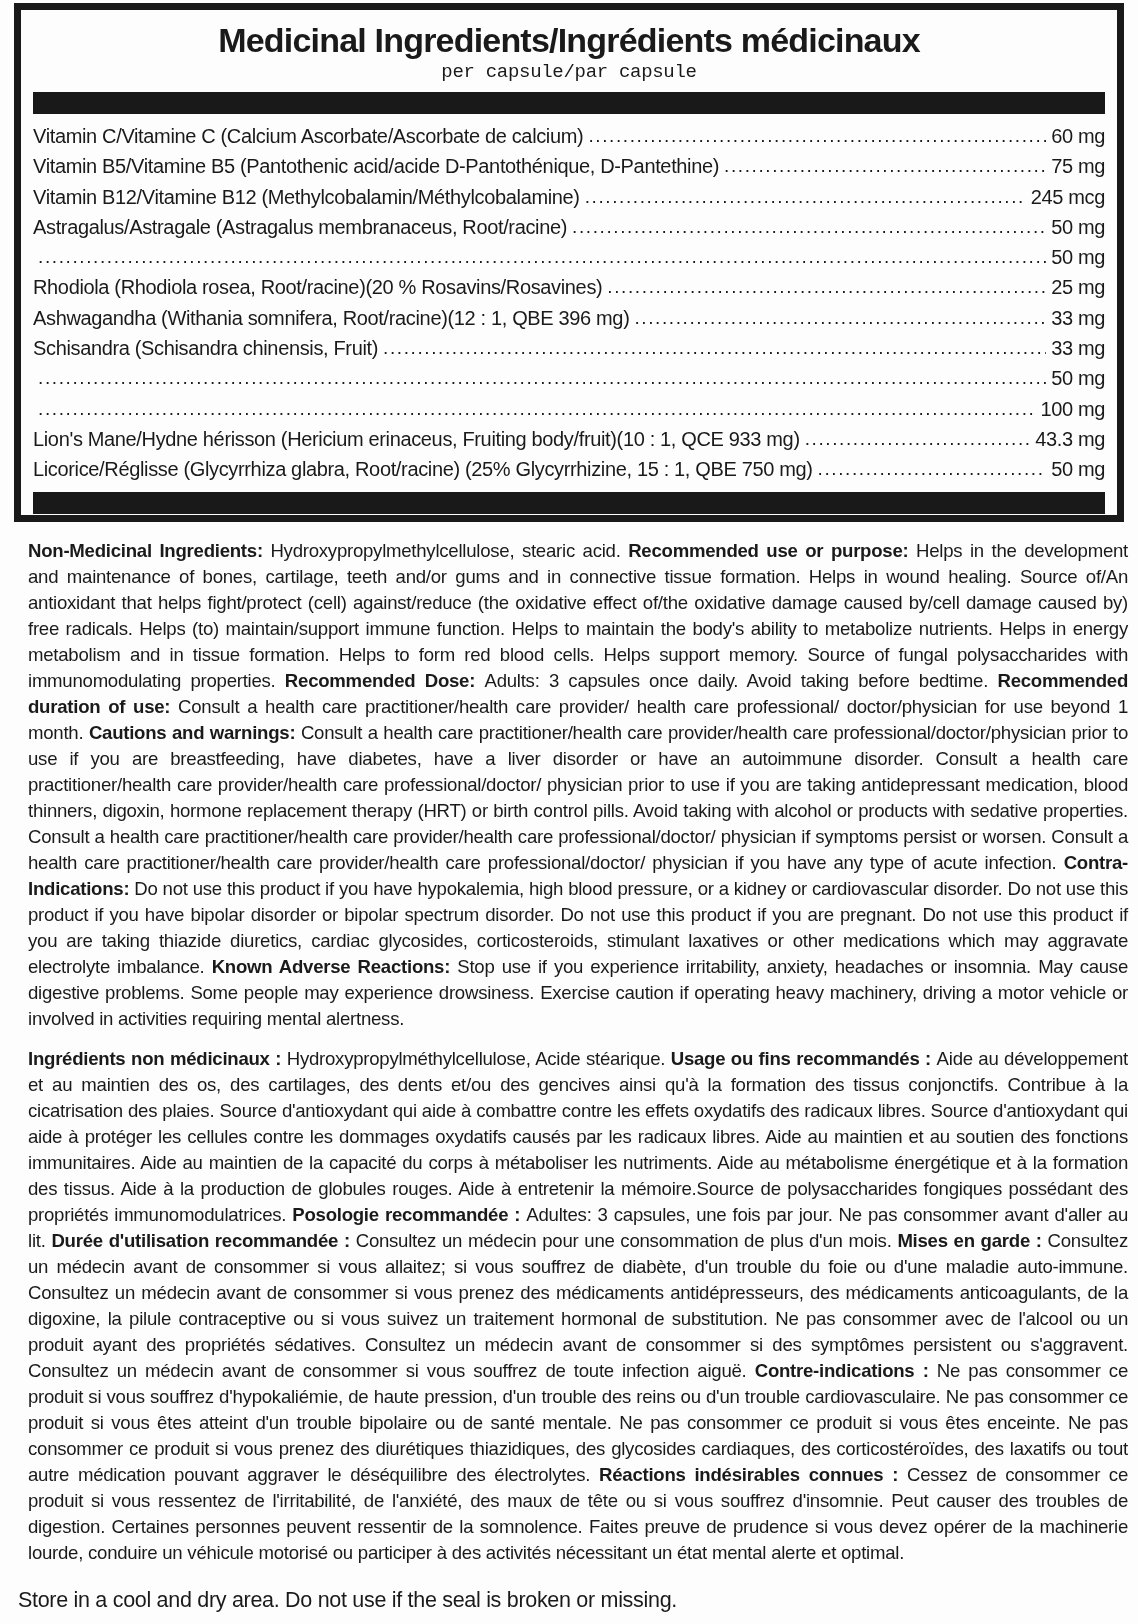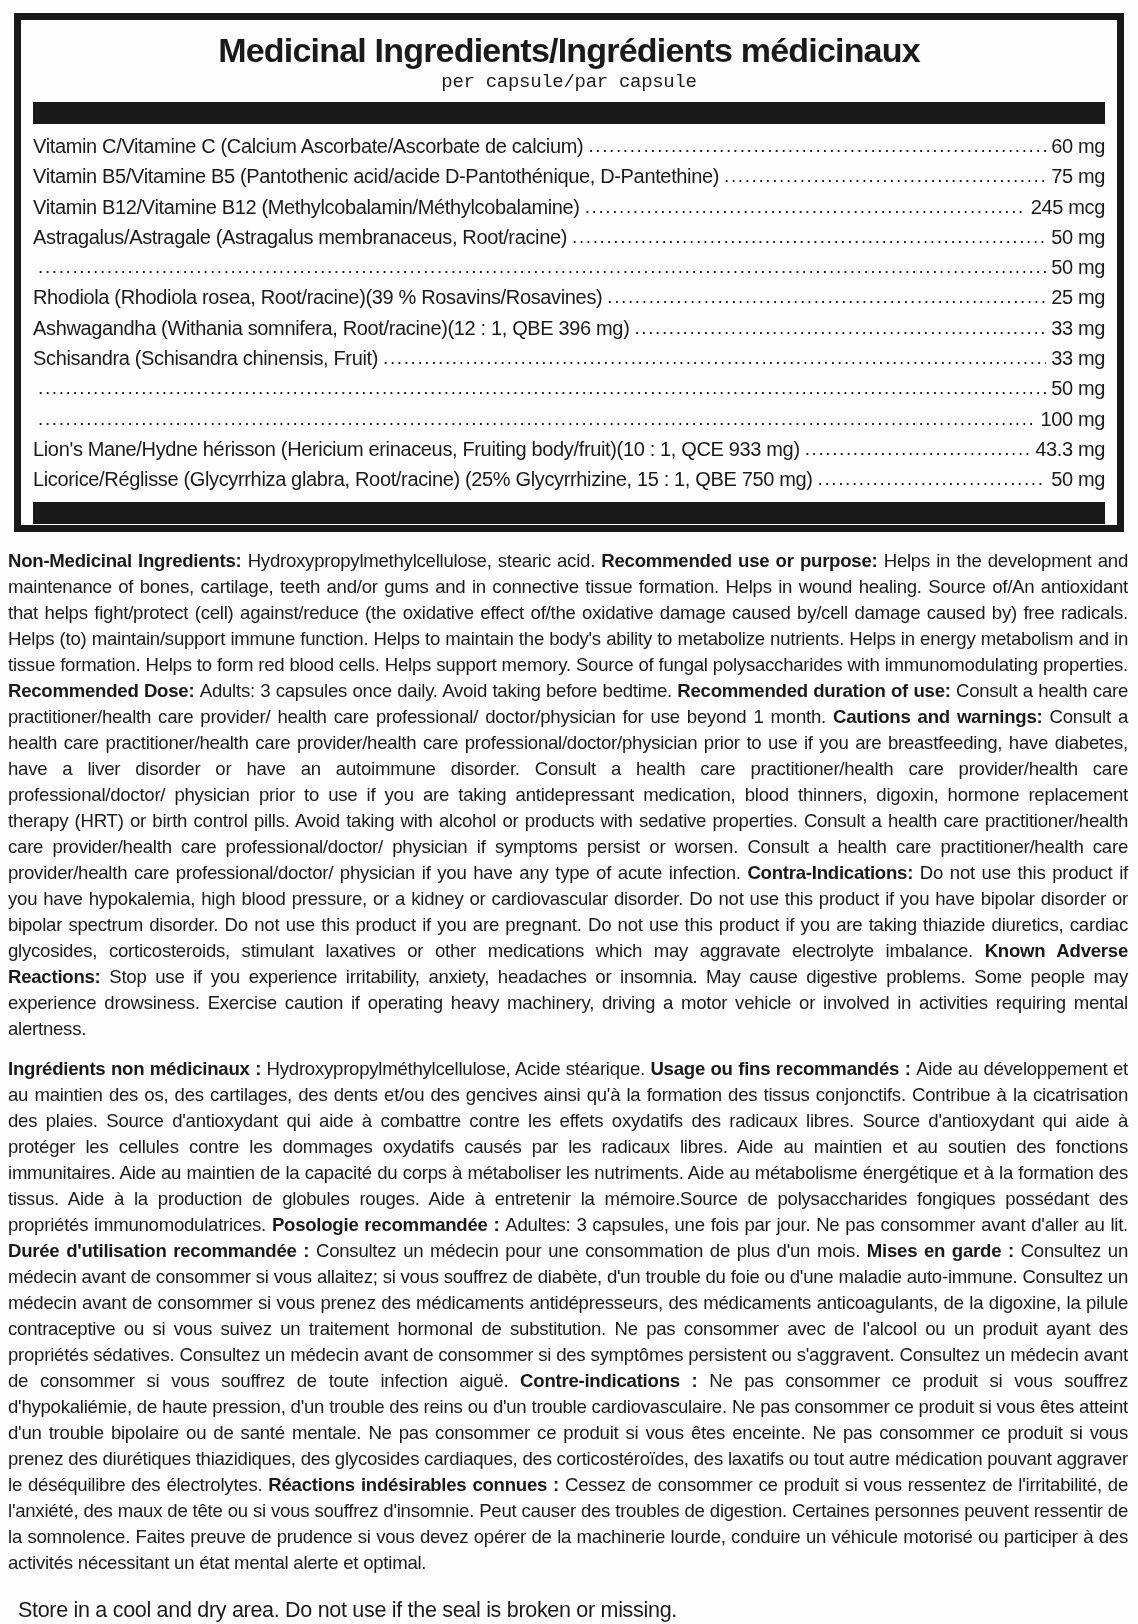--- a/index.html
+++ b/index.html
@@ -9,21 +9,21 @@
   body {
     width: 1138px;
     height: 1624px;
     background: #fdfdfd;
     color: #1a1a1a;
     font-family: "Liberation Sans", sans-serif;
     overflow: hidden;
     position: relative;
   }
   .panel-box {
-    margin: 13px 14px 0 14px;
+    margin: 3px 14px 0 14px;
     border: 7px solid #191919;
     padding: 4px 12px 10px 12px;
     background: #fdfdfd;
     box-sizing: border-box;
     height: 519px;
   }
   .panel-title {
     text-align: center;
     font-weight: bold;
     font-size: 34px;
@@ -63,21 +63,21 @@
     white-space: nowrap;
     margin: 0 5px 0 5px;
     letter-spacing: 1.6px;
     font-size: 19px;
   }
   .ing-dots::after {
     content: "................................................................................................................................................................................................";
   }
   .ing-amount { flex: 0 0 auto; }
   .body-para {
-    margin: 14px 10px 0 8px;
+    margin: 14px 10px 0 28px;
     text-align: justify;
     font-size: 18.6px;
     line-height: 26px;
     letter-spacing: -0.25px;
   }
   .body-para.first { margin-top: 16px; }
   .body-para b { font-weight: bold; }
   .storage {
     margin: 20px 10px 0 18px;
     font-size: 21.5px;
@@ -113,21 +113,21 @@
         <div class="ing-row">
           <span class="ing-name">Astragalus/Astragale (Astragalus membranaceus, Root/racine) </span>
           <span class="ing-dots"></span>
           <span class="ing-amount">50 mg</span>
         </div>
         <div class="ing-row">
           <span class="ing-dots"></span>
           <span class="ing-amount">50 mg</span>
         </div>
         <div class="ing-row">
-          <span class="ing-name">Rhodiola (Rhodiola rosea, Root/racine)(39 % Rosavins/Rosavines) </span>
+          <span class="ing-name">Rhodiola (Rhodiola rosea, Root/racine)(20 % Rosavins/Rosavines) </span>
           <span class="ing-dots"></span>
           <span class="ing-amount">25 mg</span>
         </div>
         <div class="ing-row">
           <span class="ing-name">Ashwagandha (Withania somnifera, Root/racine)(12 : 1, QBE 396 mg) </span>
           <span class="ing-dots"></span>
           <span class="ing-amount">33 mg</span>
         </div>
         <div class="ing-row">
           <span class="ing-name">Schisandra (Schisandra chinensis, Fruit) </span>

